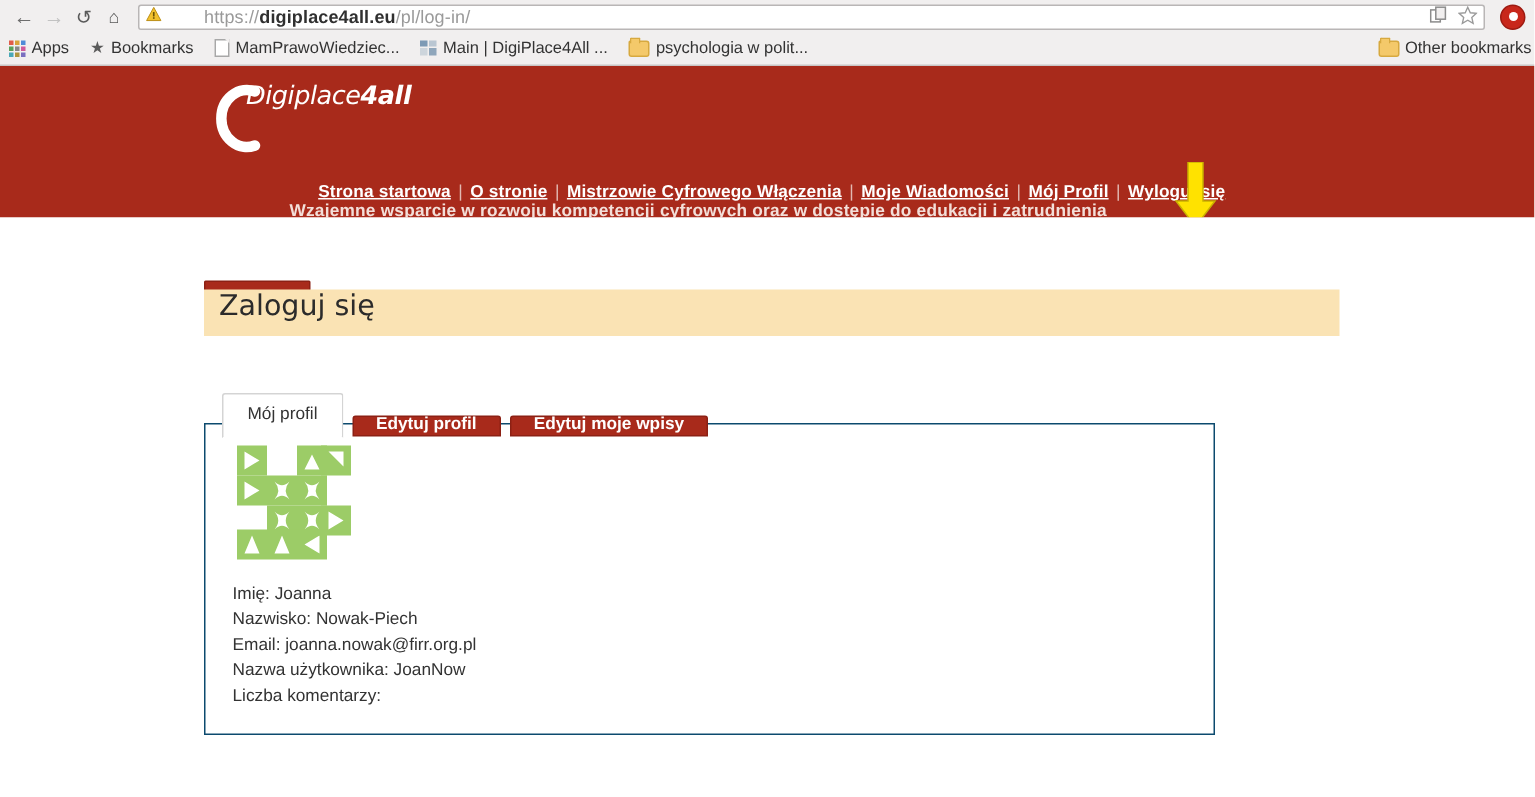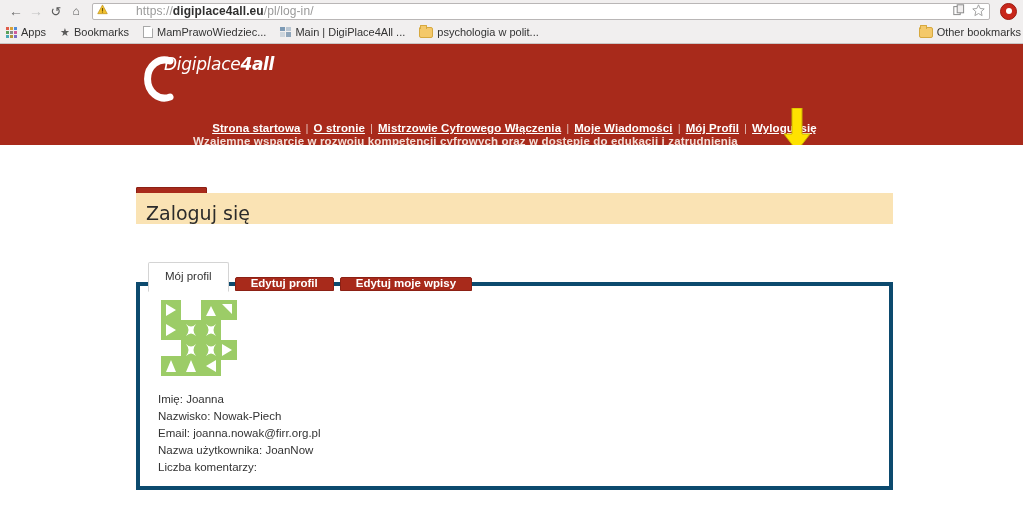--- a/index.html
+++ b/index.html
@@ -288,21 +288,21 @@
     margin-top: 28px;
   }
   .page-title-band {
     position: absolute;
     left: 136px;
     top: 48px;
     width: 757px;
     height: 31px;
     background: #fae3b4;
     display: flex;
-    align-items: flex-end;
+    align-items: flex-start;
     padding-left: 10px;
     box-sizing: border-box;
   }
   .page-title-band h1 {
     margin: 0;
     font-size: 19px;
     font-weight: normal;
     color: #2b2b2b;
     font-family: "DejaVu Sans", sans-serif;
   }
@@ -347,24 +347,24 @@
     color: #ffffff;
     border: 1px solid #8c2014;
     font-weight: bold;
     padding: 0 15px;
   }
 
   .content-panel {
     position: absolute;
     left: 136px;
     top: 137px;
-    width: 757px;
+    width: 674px;
     height: 208px;
     background: #ffffff;
-    border: 4px solid #0c4a6e;
+    border: 1px solid #0c4a6e;
     box-sizing: border-box;
   }
   .avatar {
     position: absolute;
     left: 19px;
     top: 12px;
     width: 80px;
     height: 80px;
   }
   .profile-fields {

